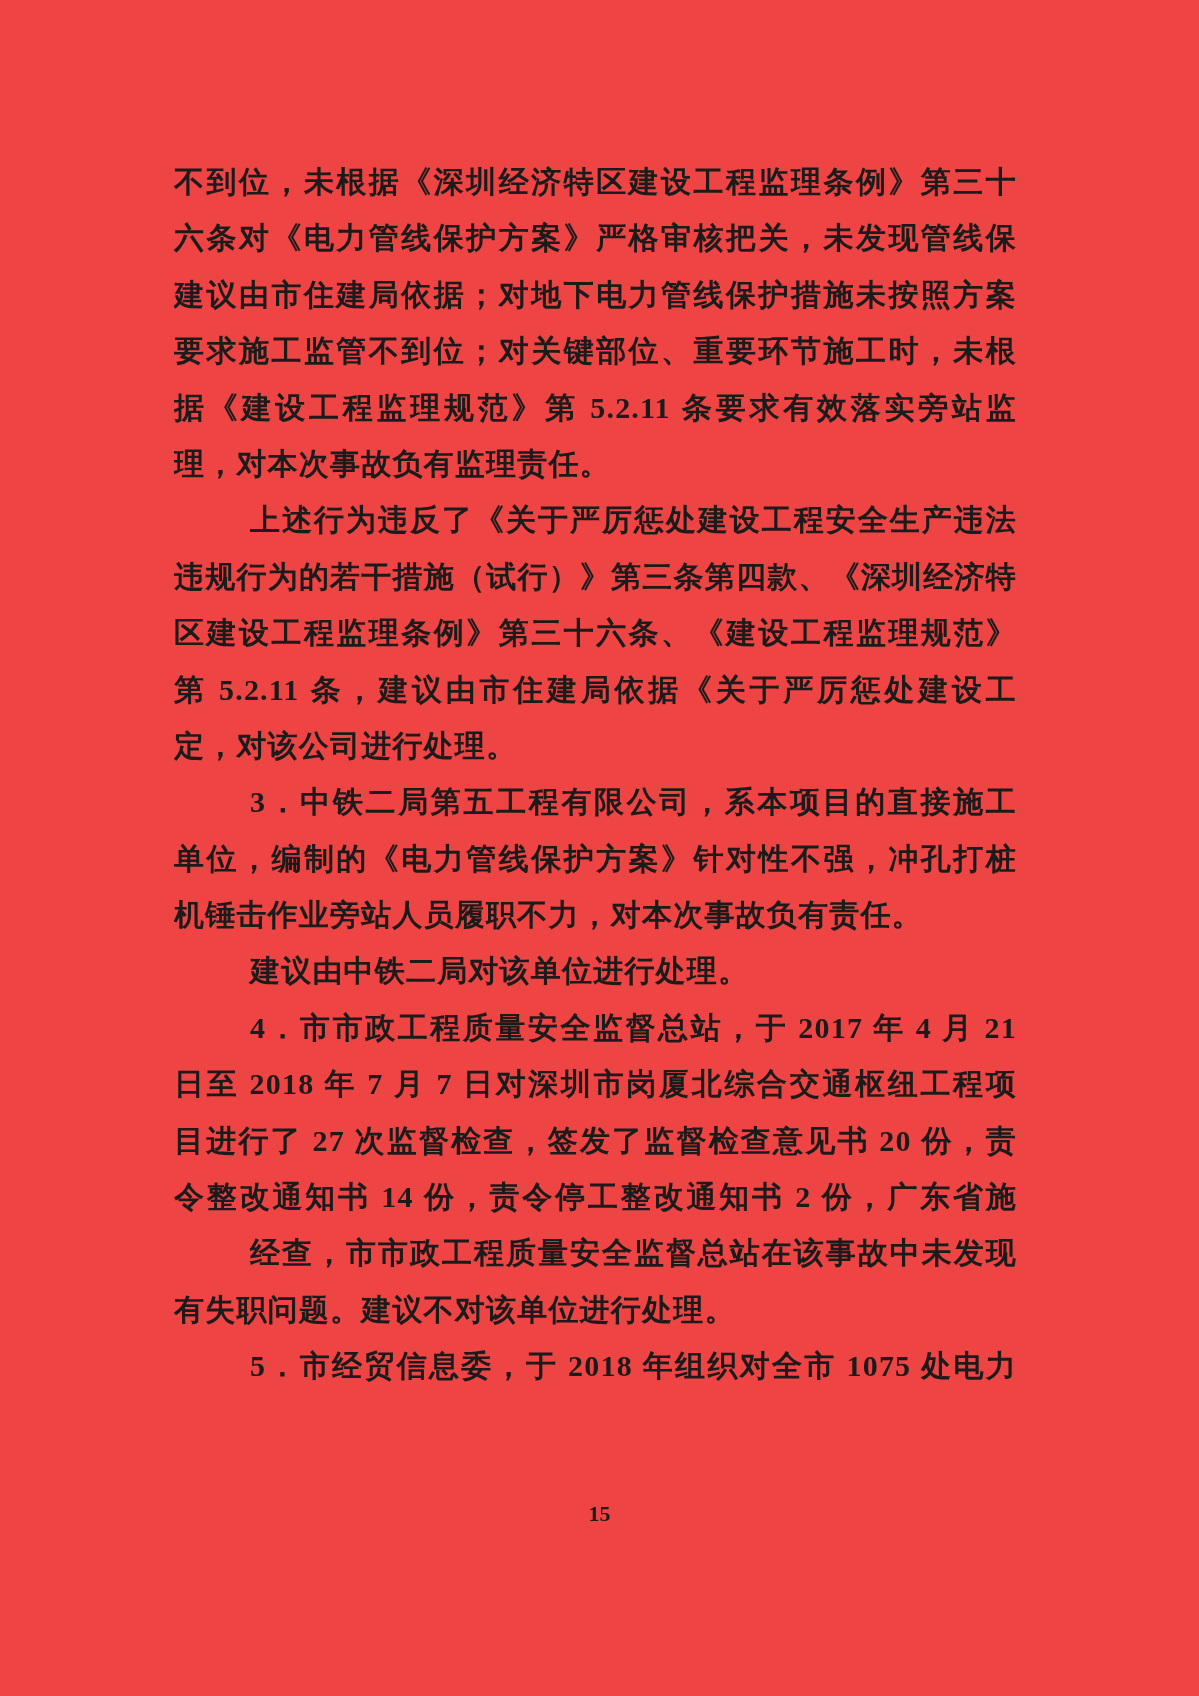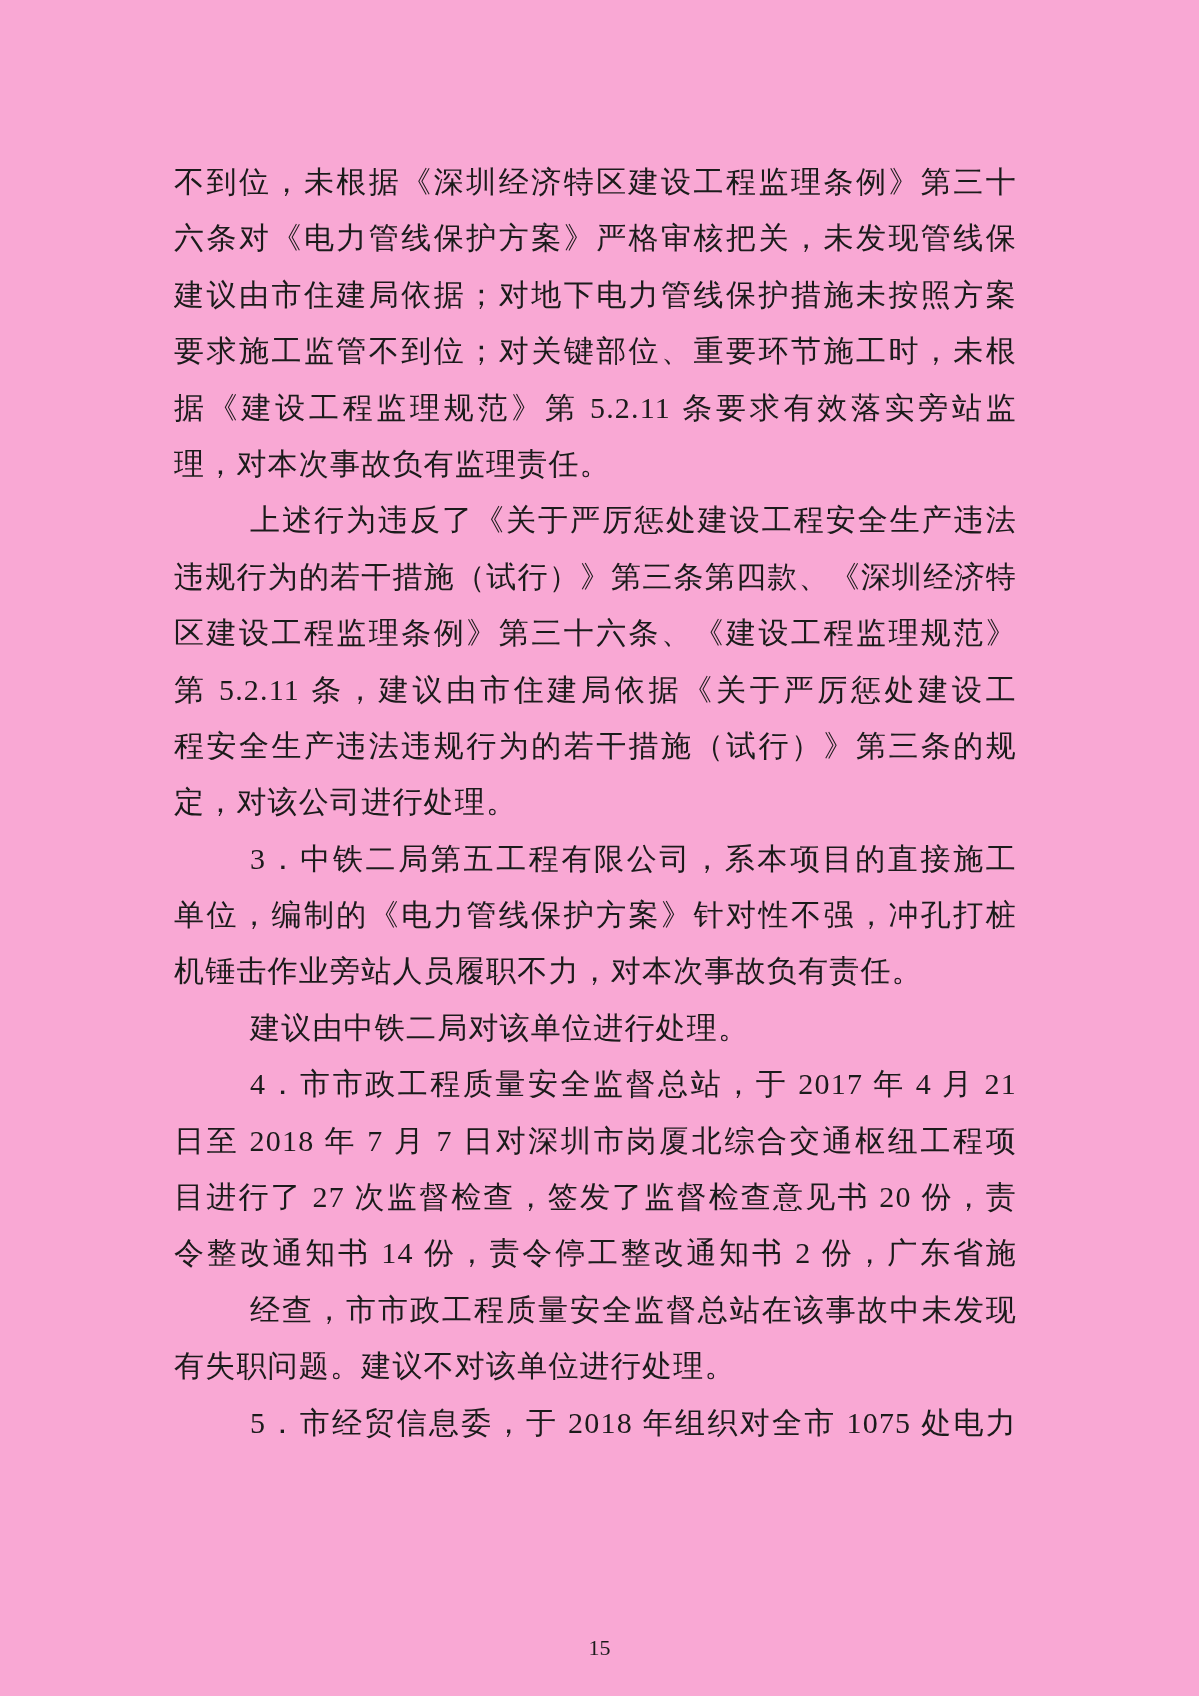--- a/index.html
+++ b/index.html
@@ -4,23 +4,24 @@
 <style>
   html, body {
     margin: 0;
     padding: 0;
     background: #ffffff;
   }
   .page {
     position: relative;
     width: 1199px;
     height: 1696px;
-    background: #f9a8d4;
+    background: #ef4444;
     overflow: hidden;
     font-family: "Liberation Serif", "DejaVu Serif", serif;
+    font-weight: bold;
   }
   .text-block {
     position: absolute;
     left: 174px;
     top: 154px;
     width: 843px;
   }
   .line {
     height: 56.4px;
     line-height: 56.4px;
@@ -34,21 +35,21 @@
   }
   .line.indent {
     text-indent: 76px;
   }
   .line.para-end {
     text-align: left;
     text-align-last: left;
   }
   .page-number {
     position: absolute;
-    top: 1634px;
+    top: 1500px;
     left: 0;
     width: 100%;
     text-align: center;
     font-size: 22px;
     line-height: 28px;
     color: #1b1b1b;
   }
 </style>
 </head>
 <body>
@@ -58,21 +59,20 @@
     <div class="line">不到位，未根据《深圳经济特区建设工程监理条例》第三十</div>
     <div class="line">六条对《电力管线保护方案》严格审核把关，未发现管线保</div>
     <div class="line">建议由市住建局依据；对地下电力管线保护措施未按照方案</div>
     <div class="line">要求施工监管不到位；对关键部位、重要环节施工时，未根</div>
     <div class="line">据《建设工程监理规范》第 5.2.11 条要求有效落实旁站监</div>
     <div class="line para-end">理，对本次事故负有监理责任。</div>
     <div class="line indent">上述行为违反了《关于严厉惩处建设工程安全生产违法</div>
     <div class="line">违规行为的若干措施（试行）》第三条第四款、《深圳经济特</div>
     <div class="line">区建设工程监理条例》第三十六条、《建设工程监理规范》</div>
     <div class="line">第 5.2.11 条，建议由市住建局依据《关于严厉惩处建设工</div>
-    <div class="line">程安全生产违法违规行为的若干措施（试行）》第三条的规</div>
     <div class="line para-end">定，对该公司进行处理。</div>
     <div class="line indent">3．中铁二局第五工程有限公司，系本项目的直接施工</div>
     <div class="line">单位，编制的《电力管线保护方案》针对性不强，冲孔打桩</div>
     <div class="line para-end">机锤击作业旁站人员履职不力，对本次事故负有责任。</div>
     <div class="line indent para-end">建议由中铁二局对该单位进行处理。</div>
     <div class="line indent">4．市市政工程质量安全监督总站，于 2017 年 4 月 21</div>
     <div class="line">日至 2018 年 7 月 7 日对深圳市岗厦北综合交通枢纽工程项</div>
     <div class="line">目进行了 27 次监督检查，签发了监督检查意见书 20 份，责</div>
     <div class="line">令整改通知书 14 份，责令停工整改通知书 2 份，广东省施</div>
     <div class="line indent">经查，市市政工程质量安全监督总站在该事故中未发现</div>

